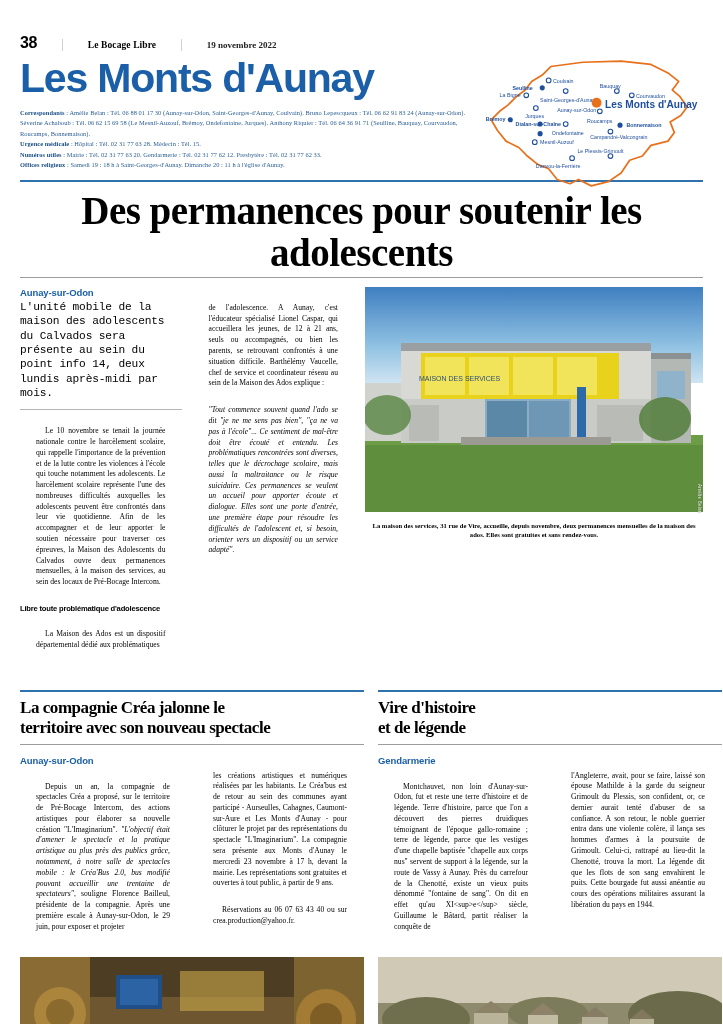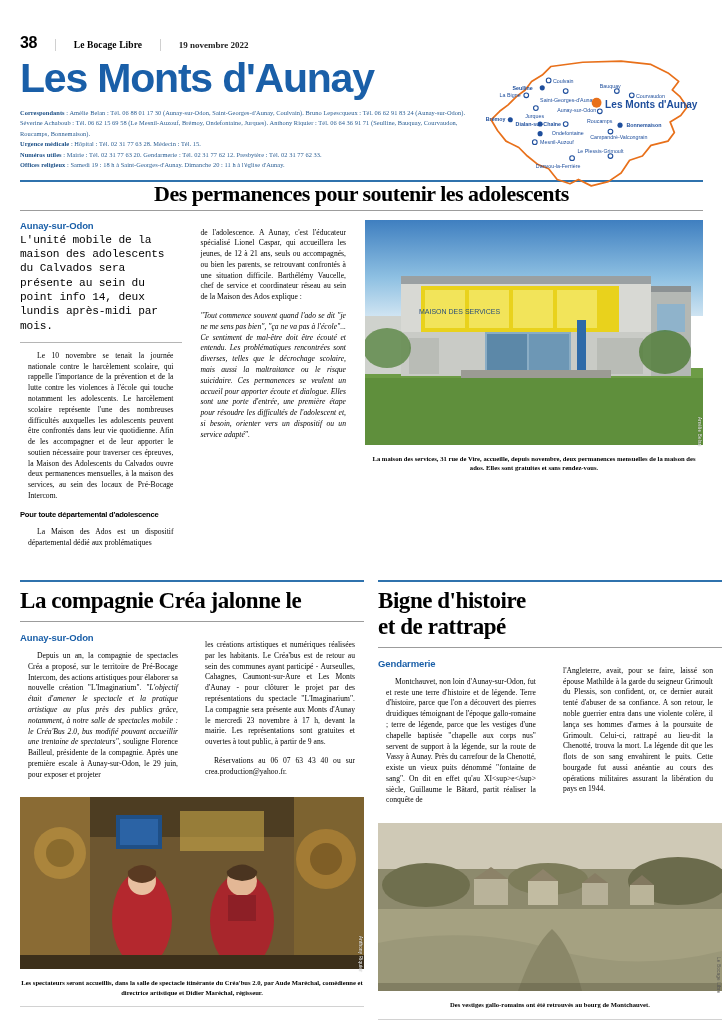--- a/index.html
+++ b/index.html
@@ -7,21 +7,21 @@
   body {
     width:723px; height:1024px;
     background:#ffffff;
     font-family:"Liberation Serif", serif;
     color:#000;
     overflow:hidden;
   }
   .page { position:relative; width:723px; height:1024px; padding:0 20px; }
 
   
-  .folio { display:flex; align-items:baseline; gap:17px; padding-top:34px; }
+  .folio { display:flex; align-items:baseline; gap:24px; padding-top:34px; }
   .folio-num { font-family:"Liberation Sans", sans-serif; font-weight:bold; font-size:16px; letter-spacing:-0.3px; }
   .folio-sep { color:#b9b9b9; font-size:13px; }
   .folio-title { font-family:"Liberation Serif", serif; font-weight:bold; font-size:9.5px; letter-spacing:0.1px; }
   .folio-date { font-family:"Liberation Serif", serif; font-weight:bold; font-size:9px; color:#222; }
 
   
   .masthead {
     font-family:"Liberation Sans", sans-serif;
     font-weight:bold;
     font-size:41px;
@@ -48,25 +48,25 @@
   .map svg { display:block; }
 
   
   .rule-blue { height:2px; background:#2f72ad; margin:10px 0 0; }
   .rule-thin { height:1px; background:#9c9c9c; }
 
   
   .headline-main {
     font-family:"Liberation Serif", serif;
     font-weight:bold;
-    font-size:22px;
+    font-size:39px;
     line-height:1.06;
     text-align:center;
     letter-spacing:-0.5px;
-    margin:0 0 4px;
+    margin:8px 0 4px;
   }
 
   .a1 { display:flex; gap:11px; margin-top:9px; }
   .col { width:172px; }
   .kicker {
     font-family:"Liberation Sans", sans-serif;
     font-weight:bold;
     font-size:9.5px;
     color:#1a5fa8;
     margin-bottom:2px;
@@ -76,21 +76,21 @@
     font-family:Liberation Mono, monospace;
     font-size:11.2px;
     line-height:1.28;
     letter-spacing:-0.15px;
   }
   .chapo-rule { height:1px; background:#b5b5b5; margin:9px 0 7px; width:100%; }
   p.body {
     font-size:7.6px;
     line-height:1.42;
     text-align:justify;
-    margin:8px;
+    margin:16px;
     text-indent:9px;
     letter-spacing:0.02px;
   }
   p.body.cont { text-indent:0; }
   p.body.ital { font-style:italic; }
   .subhead {
     font-family:"Liberation Sans", sans-serif;
     font-weight:bold;
     font-size:7.6px;
     margin:7px 0 1px;
@@ -120,21 +120,21 @@
   }
 
   .photo1 { width:338px; height:225px; border:0; }
 
   
   .mid { display:flex; gap:14px; margin-top:14px; }
   .mid-col { width:344px; }
   .headline-sec {
     font-family:"Liberation Serif", serif;
     font-weight:bold;
-    font-size:23px;
+    font-size:17px;
     line-height:1.12;
     letter-spacing:-0.45px;
     margin:6px 0 0;
   }
   .two-cols { display:flex; gap:11px; margin-top:10px; }
   .two-cols .col { width:166px; }
 
   .photo2 { width:344px; height:172px; }
   .photo3 { width:344px; height:168px; }
 
@@ -212,21 +212,21 @@
   <div class="rule-blue"></div>
   <h1 class="headline-main">Des permanences pour soutenir les adolescents</h1>
   <div class="rule-thin"></div>
 
   <div class="a1">
     <div class="col">
       <div class="kicker">Aunay-sur-Odon</div>
       <div class="chapo">L'unité mobile de la maison des adolescents du Calvados sera présente au sein du point info 14, deux lundis après-midi par mois.</div>
       <div class="chapo-rule"></div>
       <p class="body">Le 10 novembre se tenait la journée nationale contre le harcèlement scolaire, qui rappelle l'importance de la prévention et de la lutte contre les violences à l'école qui touche notamment les adolescents. Le harcèlement scolaire représente l'une des nombreuses difficultés auxquelles les adolescents peuvent être confrontés dans leur vie quotidienne. Afin de les accompagner et de leur apporter le soutien nécessaire pour traverser ces épreuves, la Maison des Adolescents du Calvados ouvre deux permanences mensuelles, à la maison des services, au sein des locaux de Pré-Bocage Intercom.</p>
-      <div class="subhead">Pour toute départemental d'adolescence</div>
+      <div class="subhead">Libre toute problématique d'adolescence</div>
       <p class="body">La Maison des Ados est un dispositif départemental dédié aux problématiques</p>
     </div>
 
     <div class="col">
       <p class="body cont">de l'adolescence. A Aunay, c'est l'éducateur spécialisé Lionel Caspar, qui accueillera les jeunes, de 12 à 21 ans, seuls ou accompagnés, ou bien les parents, se retrouvant confrontés à une situation difficile. Barthélémy Vaucelle, chef de service et coordinateur réseau au sein de la Maison des Ados explique : </p>
       <p class="body cont ital">"Tout commence souvent quand l'ado se dit "je ne me sens pas bien", "ça ne va pas à l'école"... Ce sentiment de mal-être doit être écouté et entendu. Les problématiques rencontrées sont diverses, telles que le décrochage scolaire, mais aussi la maltraitance ou le risque suicidaire. Ces permanences se veulent un accueil pour apporter écoute et dialogue. Elles sont une porte d'entrée, une première étape pour résoudre les difficultés de l'adolescent et, si besoin, orienter vers un dispositif ou un service adapté".</p>
     </div>
 
     <div style="width:338px;">
       <div class="photo-wrap">
@@ -269,20 +269,21 @@
       <div class="caption">La maison des services, 31 rue de Vire, accueille, depuis novembre, deux permanences mensuelles de la maison des ados. Elles sont gratuites et sans rendez-vous.</div>
     </div>
   </div>
 
   <div class="mid">
 
     <div class="mid-col">
       <div class="rule-blue"></div>
       <h2 class="headline-sec">
         <span>La compagnie Créa jalonne le</span><br>
+        <span>territoire avec son nouveau spectacle</span>
       </h2>
       <div class="rule-thin" style="margin-top:7px;"></div>
 
       <div class="two-cols">
         <div class="col">
           <div class="kicker">Aunay-sur-Odon</div>
           <p class="body"><span>Depuis un an, la compagnie de spectacles Créa a proposé, sur le territoire de Pré-Bocage Intercom, des actions artistiques pour élaborer sa nouvelle création "L'Imaginarium". </span><i>"L'objectif était d'amener le spectacle et la pratique artistique au plus près des publics grâce, notamment, à notre salle de spectacles mobile : le Créa'Bus 2.0, bus modifié pouvant accueillir une trentaine de spectateurs"</i><span>, souligne Florence Bailleul, présidente de la compagnie. Après une première escale à Aunay-sur-Odon, le 29 juin, pour exposer et projeter</span></p>
         </div>
         <div class="col">
           <p class="body cont">les créations artistiques et numériques réalisées par les habitants. Le Créa'bus est de retour au sein des communes ayant participé - Aurseulles, Cahagnes, Caumont-sur-Aure et Les Monts d'Aunay - pour clôturer le projet par des représentations du spectacle "L'Imaginarium". La compagnie sera présente aux Monts d'Aunay le mercredi 23 novembre à 17 h, devant la mairie. Les représentations sont gratuites et ouvertes à tout public, à partir de 9 ans.</p>
@@ -314,22 +315,22 @@
         </svg>
         <span class="credit">Anthony Riquier</span>
       </div>
       <div class="caption">Les spectateurs seront accueillis, dans la salle de spectacle itinérante du Créa'bus 2.0, par Aude Maréchal, comédienne et directrice artistique et Didier Maréchal, régisseur.</div>
       <div class="bottom-rule"></div>
     </div>
 
     <div class="mid-col">
       <div class="rule-blue"></div>
       <h2 class="headline-sec">
-        <span>Bigne d'histoire</span><br>
-        <span>et de rattrapé</span>
+        <span>Vire d'histoire</span><br>
+        <span>et de légende</span>
       </h2>
       <div class="rule-thin" style="margin-top:7px;"></div>
 
       <div class="two-cols">
         <div class="col">
           <div class="kicker">Gendarmerie</div>
           <p class="body">Montchauvet, non loin d'Aunay-sur-Odon, fut et reste une terre d'histoire et de légende. Terre d'histoire, parce que l'on a découvert des pierres druidiques témoignant de l'époque gallo-romaine ; terre de légende, parce que les vestiges d'une chapelle baptisée "chapelle aux corps nus" servent de support à la légende, sur la route de Vassy à Aunay. Près du carrefour de la Chenotté, existe un vieux puits dénommé "fontaine de sang". On dit en effet qu'au XI&lt;sup&gt;e&lt;/sup&gt; siècle, Guillaume le Bâtard, partit réaliser la conquête de</p>
         </div>
         <div class="col">
           <p class="body cont">l'Angleterre, avait, pour se faire, laissé son épouse Mathilde à la garde du seigneur Grimoult du Plessis, son confident, or, ce dernier aurait tenté d'abuser de sa confiance. A son retour, le noble guerrier entra dans une violente colère, il lança ses hommes d'armes à la poursuite de Grimoult. Celui-ci, rattrapé au lieu-dit la Chenotté, trouva la mort. La légende dit que les flots de son sang envahirent le puits. Cette bourgade fut aussi anéantie au cours des opérations militaires assurant la libération du pays en 1944.</p>

